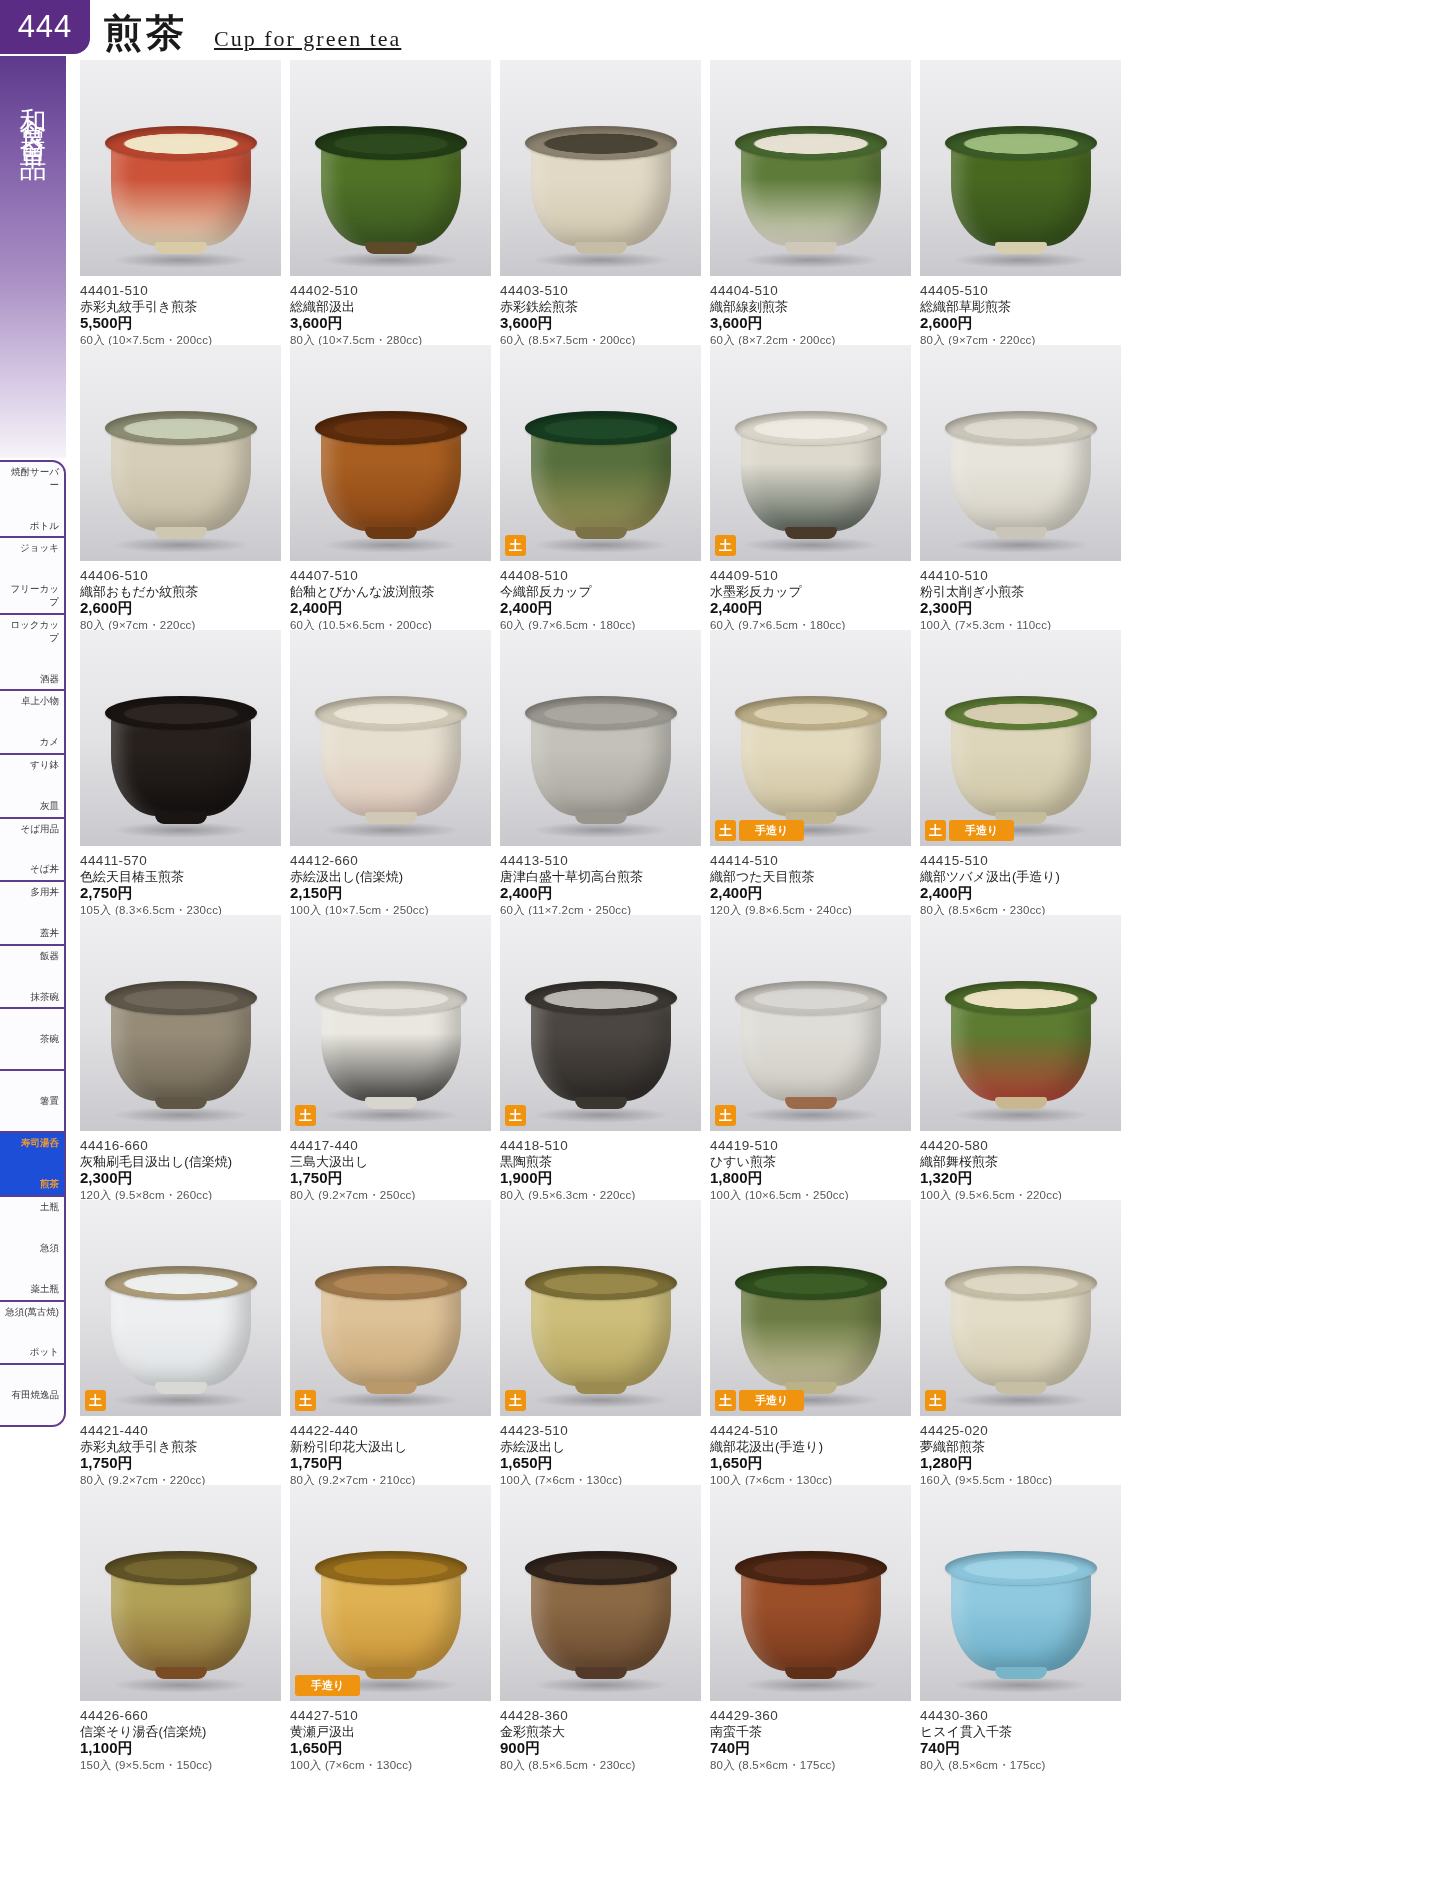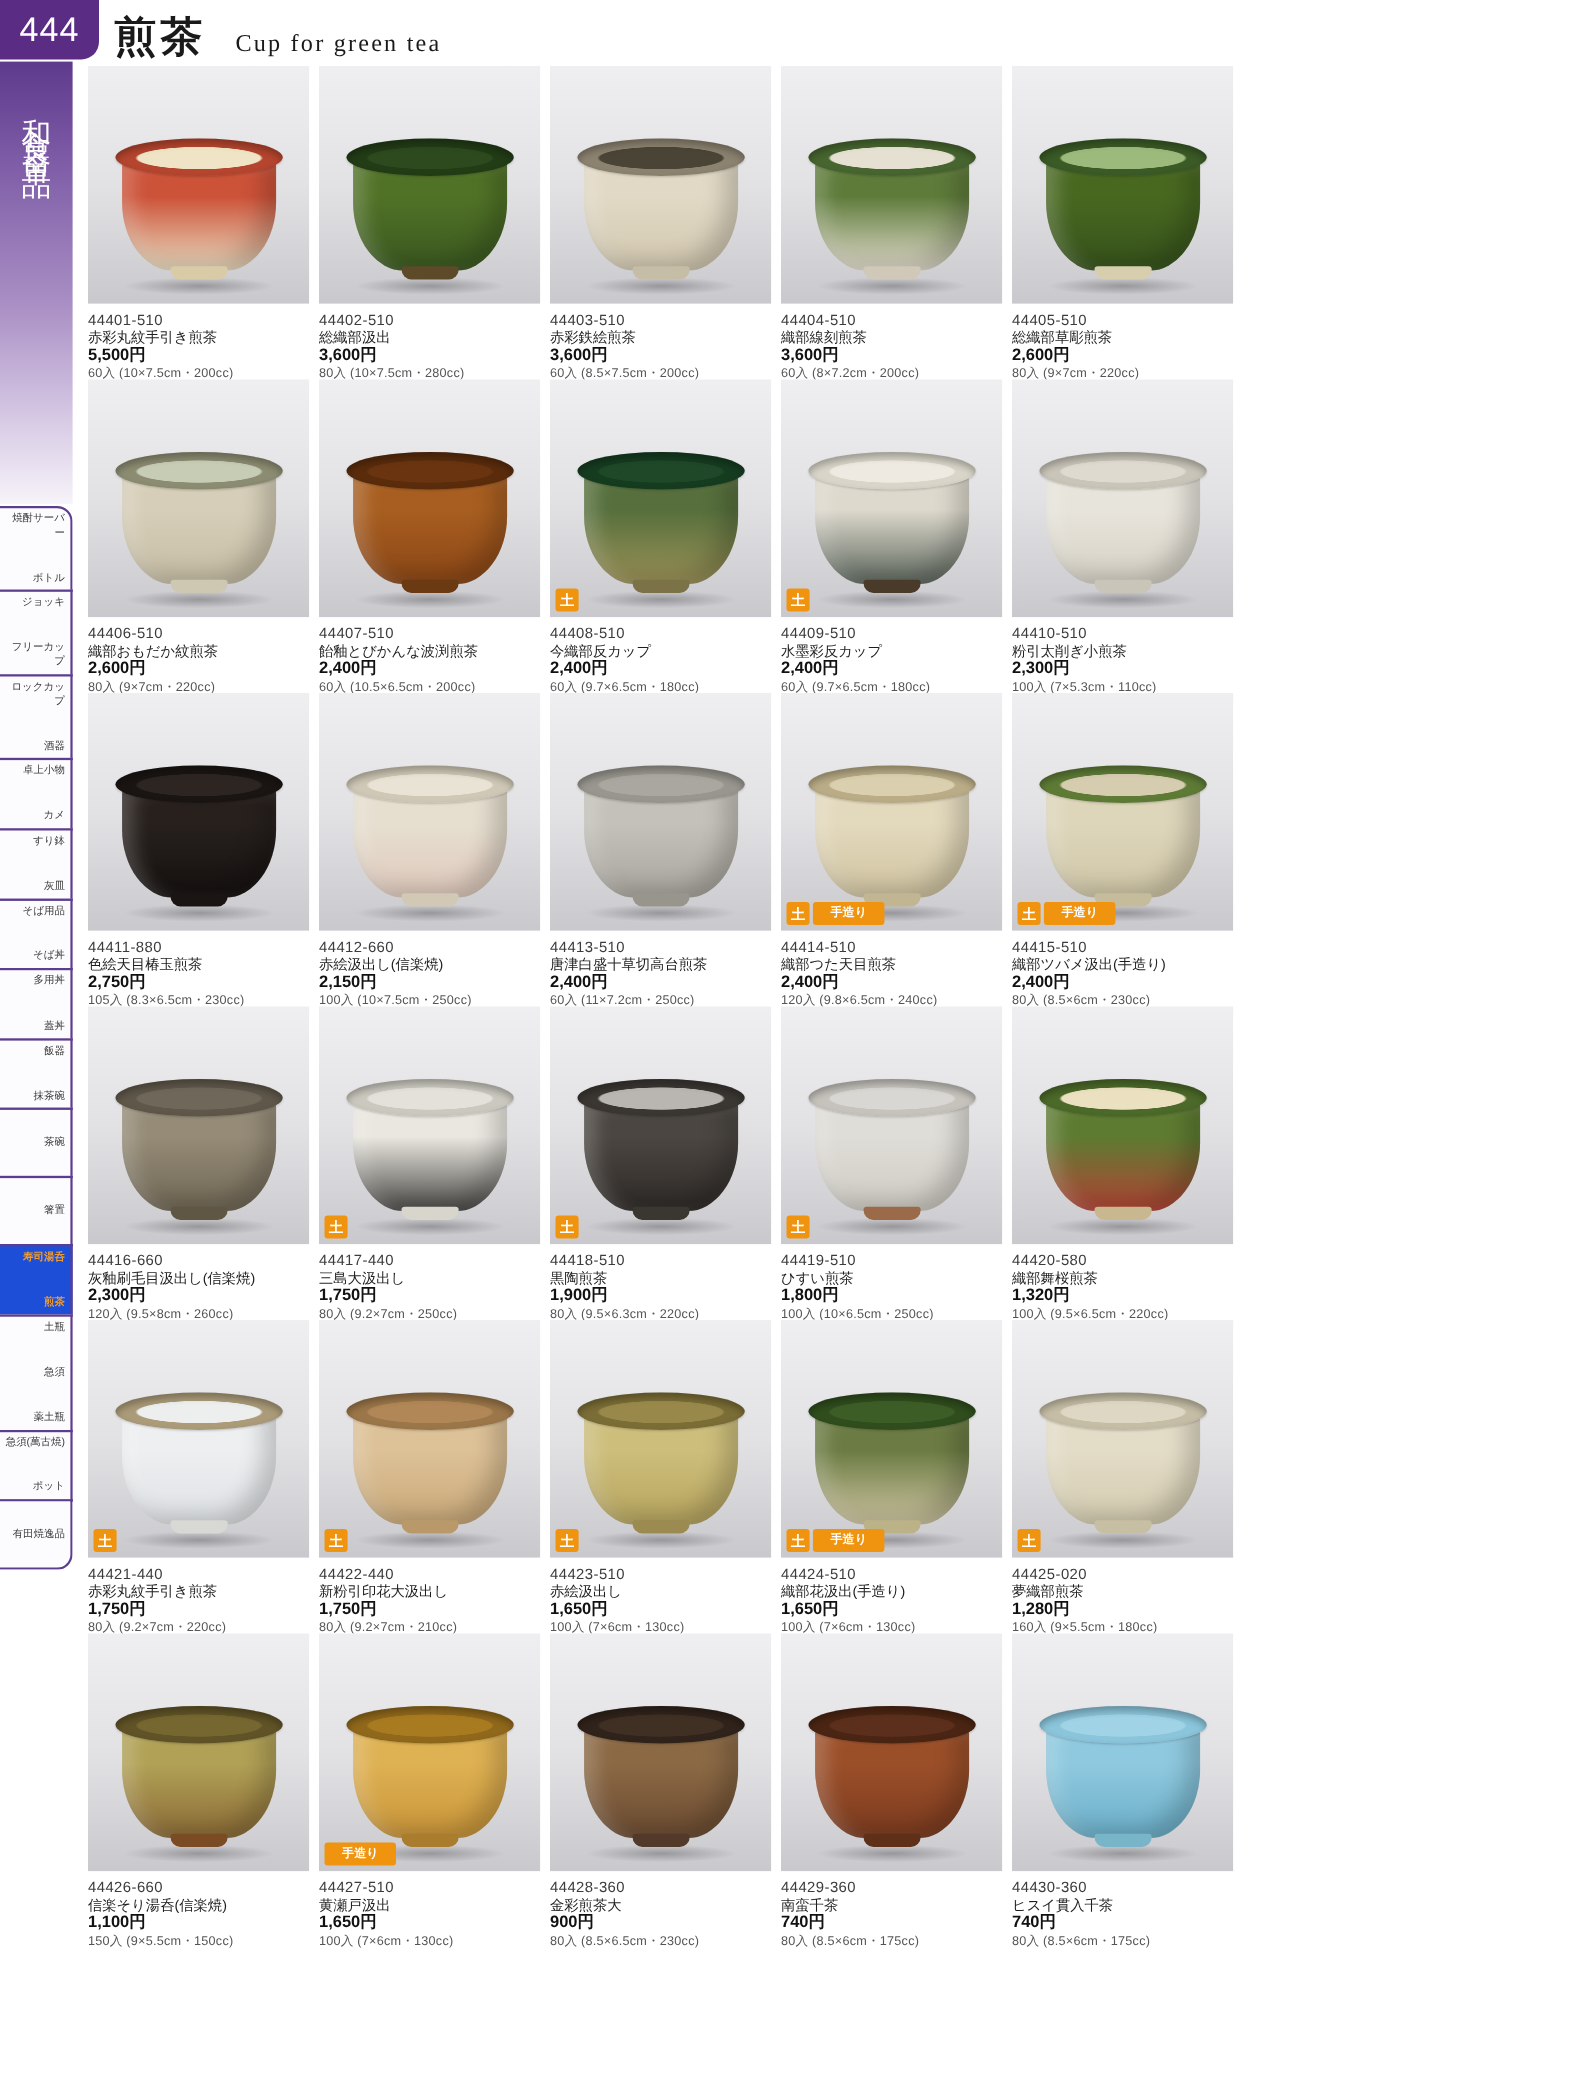--- a/index.html
+++ b/index.html
@@ -11,21 +11,21 @@
 
   
   .page-badge {
     position:absolute; left:0; top:0; width:90px; height:54px;
     background:#5b2c83; color:#fff; display:flex; align-items:center; justify-content:center;
     font-size:31px; letter-spacing:1px;
     border-bottom-right-radius:16px;
   }
   .title-row { position:absolute; left:104px; top:8px; display:flex; align-items:baseline; gap:26px; }
   .jp-title { font-family:"Liberation Serif", serif; font-size:38px; font-weight:bold; color:#1a1a1a; letter-spacing:4px; }
-  .en-title { font-family:"Liberation Serif", serif; font-size:22px; color:#1a1a1a; letter-spacing:2px; }
+  .en-title { font-family:"Liberation Serif", serif; font-size:22px; color:#1a1a1a; letter-spacing:2px;text-decoration:underline; }
 
   
   .side-band {
     position:absolute; left:0; top:56px; width:66px; height:402px;
     background:linear-gradient(180deg,#5e3a8c 0%, #7d5ba6 22%, #a98fc4 55%, #d9cce6 82%, #f6f3f9 100%);
   }
   .band-text {
     writing-mode:vertical-rl; text-orientation:upright;
     font-family:"Liberation Serif", serif; font-size:27px; color:#fff;
     letter-spacing:12px; position:absolute; top:30px; left:50%; transform:translateX(-50%);
@@ -324,21 +324,21 @@
     <div class="product">
     <div class="photo">
       <div class="cup" style="--inner: #2c2522; --rimc: #1a1513; --g1: #27201d; --g2: #151110; --foot: #1a1412;">
         <div class="cup-shadow"></div>
         <div class="cup-body"></div>
         <div class="cup-rim"></div>
         <div class="cup-foot"></div>
       </div>
       <div class="badges"></div>
     </div>
-    <div class="code">44411-880</div>
+    <div class="code">44411-570</div>
     <div class="pname">色絵天目椿玉煎茶</div>
     <div class="price">2,750円</div>
     <div class="spec">105入 (8.3×6.5cm・230cc)</div>
   </div>
     <div class="product">
     <div class="photo">
       <div class="cup" style="--inner: #e9e3d5; --rimc: #cfc8b6; --g1: #e6dfd0; --g2: #dfc9bc; --foot: #d1c9b6;">
         <div class="cup-shadow"></div>
         <div class="cup-body"></div>
         <div class="cup-rim"></div>

